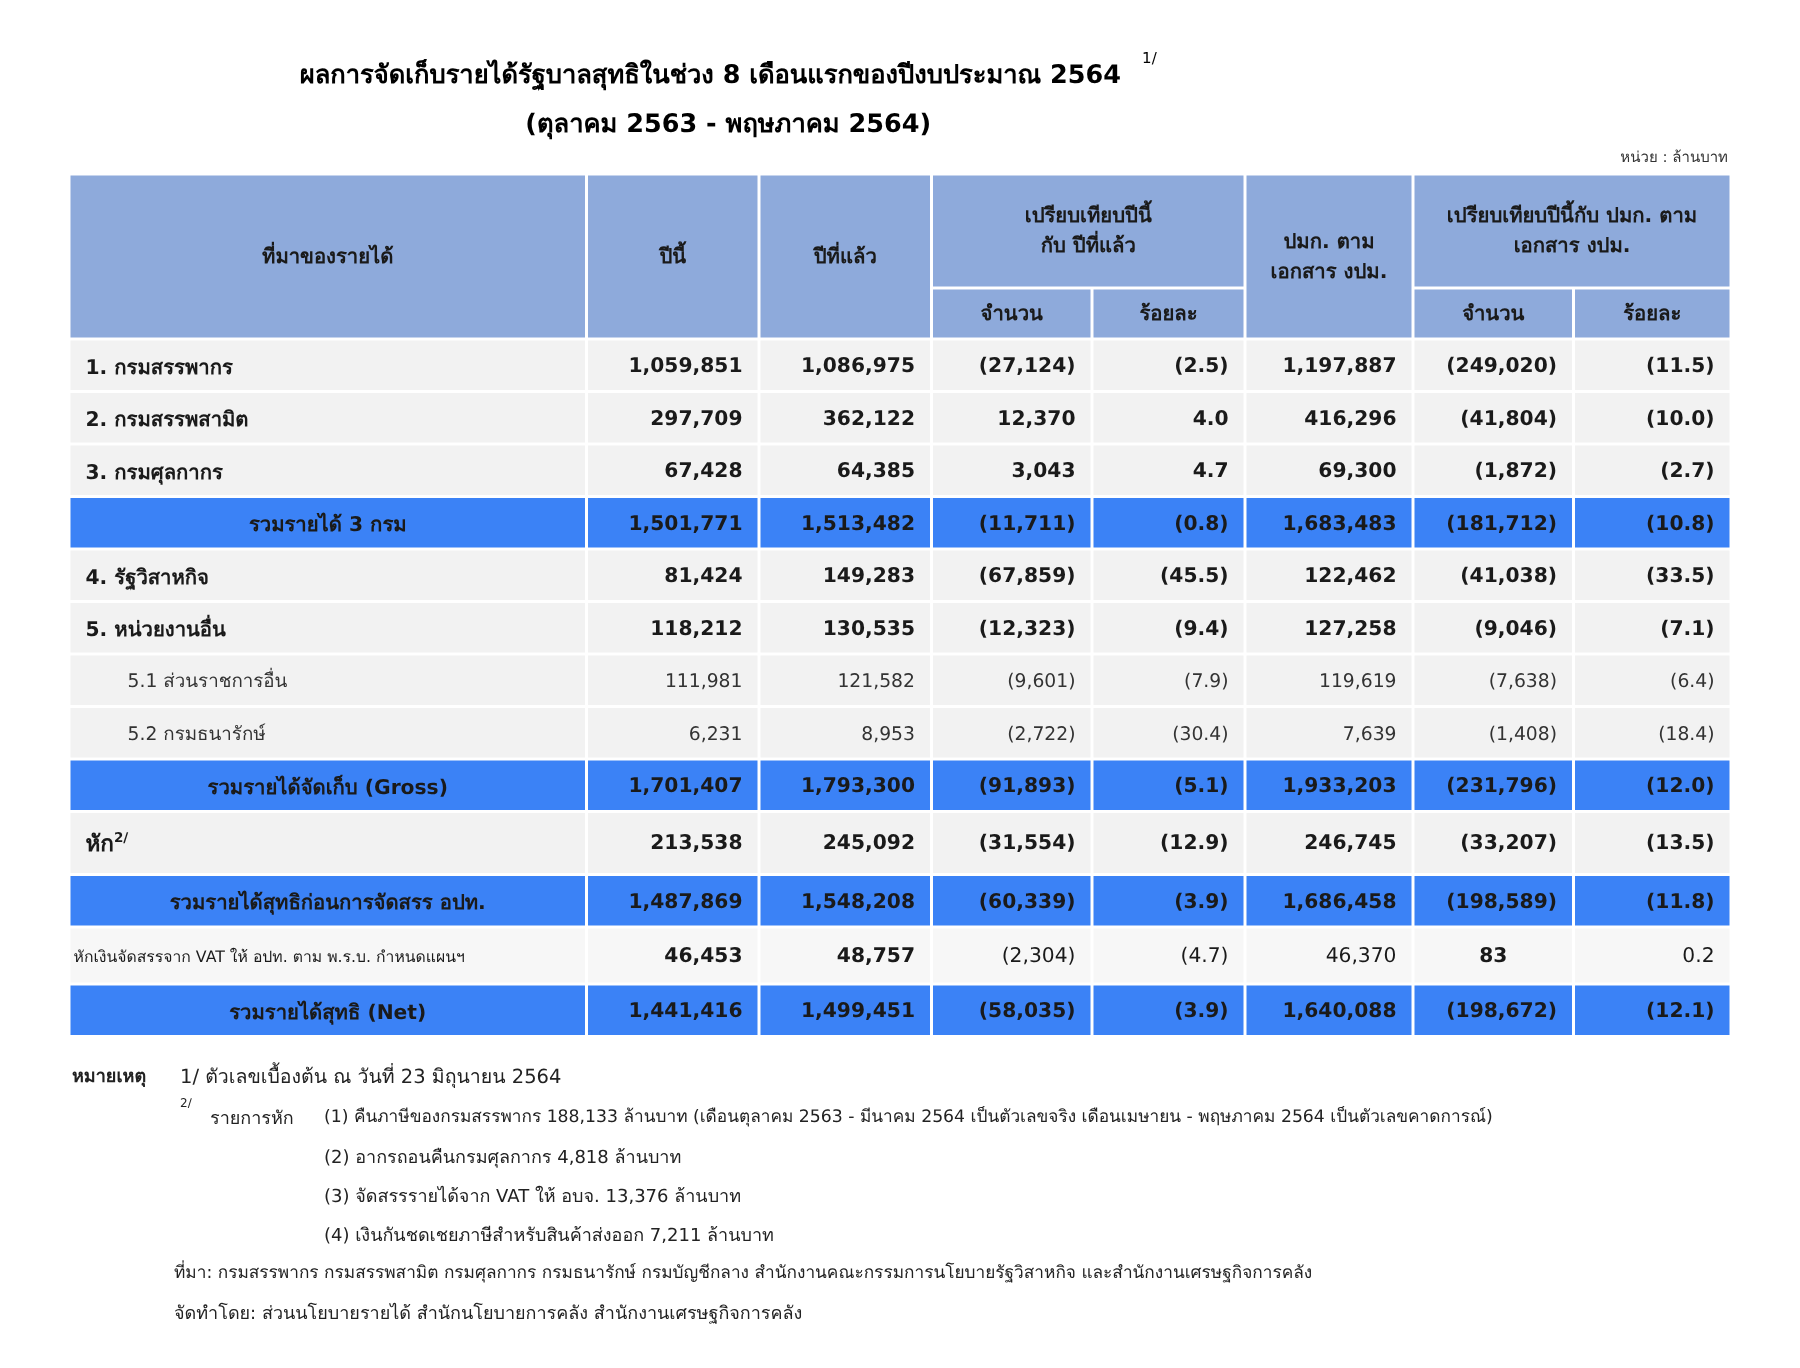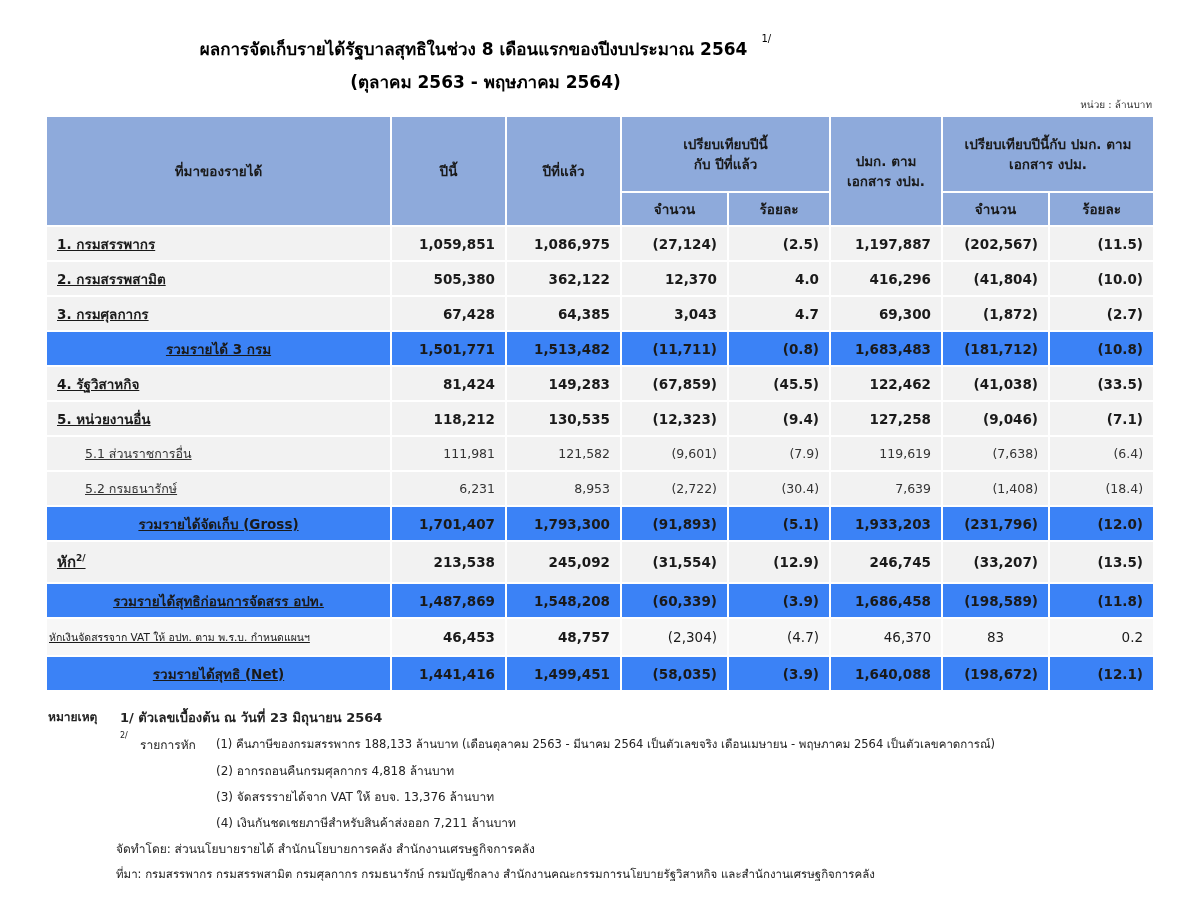--- a/index.html
+++ b/index.html
@@ -11,33 +11,33 @@
   .title.t2 { top: 68px; }
   .title sup { font-size: 10px; font-weight: normal; position: relative; top: -6px; margin-left: 14px; }
   .unit { position: absolute; right: 48px; top: 97px; font-size: 10px; color: #333; }
 
   table.rev { position: absolute; left: 45px; top: 115px; border-collapse: separate;
               border-spacing: 2px; width: 1110px; table-layout: fixed; }
   table.rev th { background: #8eaadb; color: #1a1a1a; font-weight: bold; font-size: 13.5px;
                  text-align: center; padding: 0 4px; line-height: 20px; }
   table.rev td { background: #f2f2f2; font-size: 13.5px; height: 33px; padding: 0 10px;
                  text-align: right; font-weight: bold; white-space: nowrap; }
-  table.rev td.lbl { text-align: left; text-decoration: underline; }
+  table.rev td.lbl { text-align: left; }
   table.rev tr.total td { background: #3b82f6; }
   table.rev tr.total td.lbl { text-align: center; }
   table.rev tr.sub td { font-weight: normal; font-size: 12.5px; color: #333; }
   table.rev tr.sub td.lbl { padding-left: 38px; }
   table.rev tr.small td.lbl { font-size: 10.5px; font-weight: normal; padding-left: 2px; }
   table.rev tr.small td { background: #f7f7f7; }
   .supx { font-size: 9px; vertical-align: super; }
 
   .notes { position: absolute; left: 48px; top: 707px; font-size: 12px; color: #222; width: 1120px; }
   .notes .row { position: relative; height: 26px; }
   .notes .nh { font-weight: bold; font-size: 12px; position: absolute; left: 0; top: 0; }
-  .notes .n1 { font-weight: bold; font-size: 13px; position: absolute; left: 72px; top: 0; }
+  .notes .n1 { font-weight: normal; font-size: 13px; position: absolute; left: 72px; top: 0; }
   .notes .n2sup { position: absolute; left: 72px; top: -4px; font-size: 8px; }
   .notes .n2lbl { position: absolute; left: 92px; top: 0; }
   .notes .item { position: absolute; left: 168px; top: 0; white-space: nowrap; }
   .notes .src { position: absolute; left: 68px; top: 0; white-space: nowrap; }
 </style>
 </head>
 <body>
 
 <div class="title t1">
   <span>ผลการจัดเก็บรายได้รัฐบาลสุทธิในช่วง 8 เดือนแรกของปีงบประมาณ 2564</span><sup>1/</sup>
@@ -73,26 +73,26 @@
     </tr>
   </thead>
   <tbody>
     <tr>
       <td class="lbl">1. กรมสรรพากร</td>
       <td>1,059,851</td>
       <td>1,086,975</td>
       <td>(27,124)</td>
       <td>(2.5)</td>
       <td>1,197,887</td>
-      <td>(202,567)</td>
+      <td>(249,020)</td>
       <td>(11.5)</td>
     </tr>
     <tr>
       <td class="lbl">2. กรมสรรพสามิต</td>
-      <td>505,380</td>
+      <td>297,709</td>
       <td>362,122</td>
       <td>12,370</td>
       <td>4.0</td>
       <td>416,296</td>
       <td>(41,804)</td>
       <td>(10.0)</td>
     </tr>
     <tr>
       <td class="lbl">3. กรมศุลกากร</td>
       <td>67,428</td>
@@ -183,21 +183,21 @@
       <td>(198,589)</td>
       <td>(11.8)</td>
     </tr>
     <tr class="small" style="height:36px">
       <td class="lbl">หักเงินจัดสรรจาก VAT ให้ อปท. ตาม พ.ร.บ. กำหนดแผนฯ</td>
       <td>46,453</td>
       <td>48,757</td>
       <td style="font-weight:normal">(2,304)</td>
       <td style="font-weight:normal">(4.7)</td>
       <td style="font-weight:normal">46,370</td>
-      <td style="font-weight:normal;text-align:center">83</td>
+      <td style="font-weight:bold;text-align:center">83</td>
       <td style="font-weight:normal">0.2</td>
     </tr>
     <tr class="total">
       <td class="lbl">รวมรายได้สุทธิ (Net)</td>
       <td>1,441,416</td>
       <td>1,499,451</td>
       <td>(58,035)</td>
       <td>(3.9)</td>
       <td>1,640,088</td>
       <td>(198,672)</td>
@@ -219,18 +219,18 @@
   <div class="row">
       <span class="item">(2) อากรถอนคืนกรมศุลกากร 4,818 ล้านบาท</span>
     </div>
   <div class="row">
       <span class="item">(3) จัดสรรรายได้จาก VAT ให้ อบจ. 13,376 ล้านบาท</span>
     </div>
   <div class="row">
       <span class="item">(4) เงินกันชดเชยภาษีสำหรับสินค้าส่งออก 7,211 ล้านบาท</span>
     </div>
   <div class="row">
+      <span class="src" style="font-size:11.5px">ที่มา: กรมสรรพากร กรมสรรพสามิต กรมศุลกากร กรมธนารักษ์ กรมบัญชีกลาง สำนักงานคณะกรรมการนโยบายรัฐวิสาหกิจ และสำนักงานเศรษฐกิจการคลัง</span>
+    </div>
+  <div class="row">
       <span class="src">จัดทำโดย:  ส่วนนโยบายรายได้ สำนักนโยบายการคลัง  สำนักงานเศรษฐกิจการคลัง</span>
     </div>
-  <div class="row">
-      <span class="src" style="font-size:11.5px">ที่มา: กรมสรรพากร กรมสรรพสามิต กรมศุลกากร กรมธนารักษ์ กรมบัญชีกลาง สำนักงานคณะกรรมการนโยบายรัฐวิสาหกิจ และสำนักงานเศรษฐกิจการคลัง</span>
-    </div>
 </div>
 
 </body></html>

